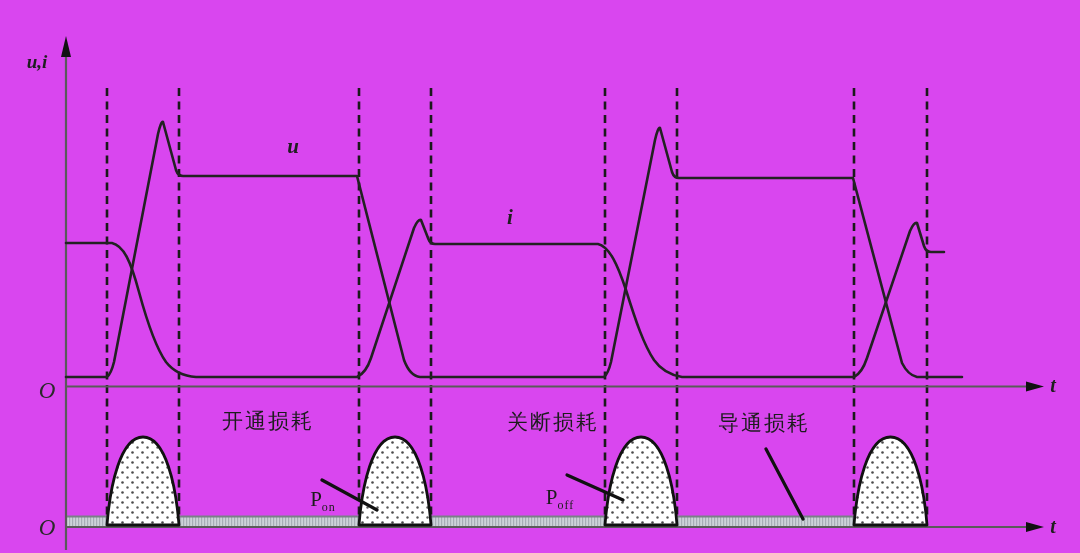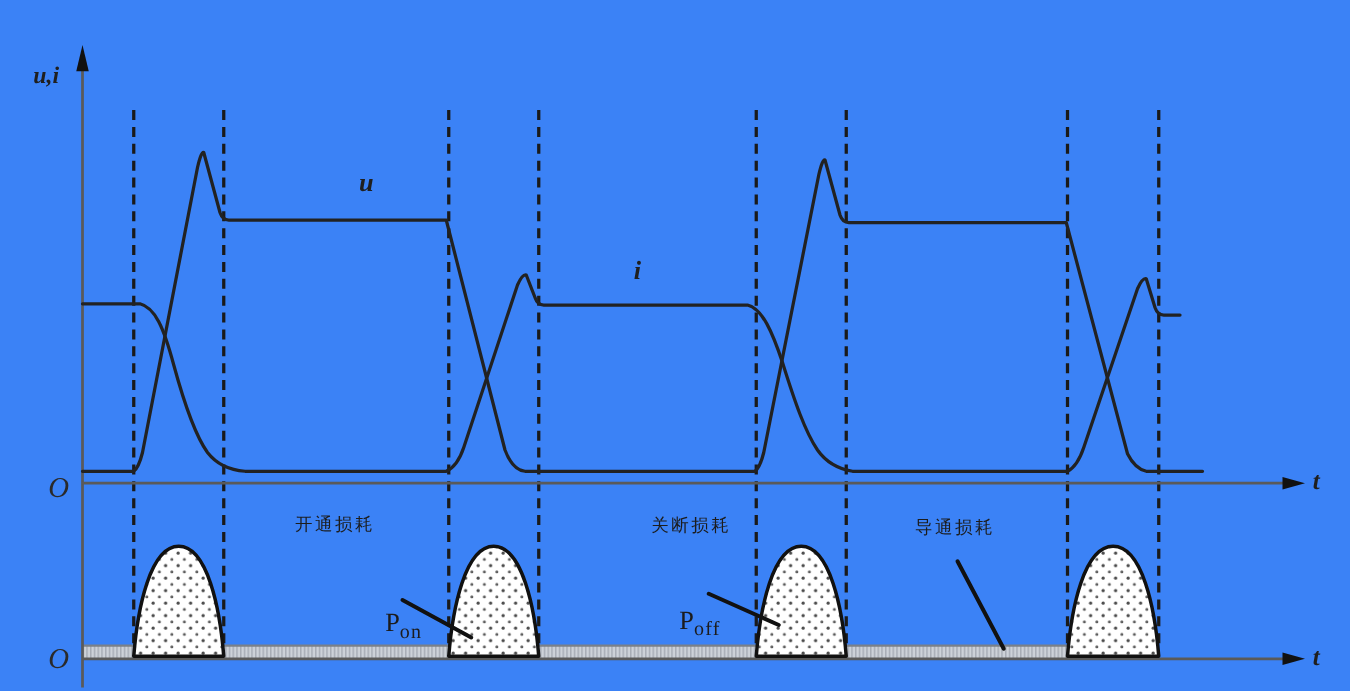--- a/index.html
+++ b/index.html
@@ -1,40 +1,40 @@
 <!DOCTYPE html>
 <html><head>
 <meta charset="utf-8">
 <style>
   html,body{margin:0;padding:0;background:#fff;}
   .canvas{
     position:relative;
     width:1080px;height:553px;
-    background:#3b82f6;
+    background:#d946ef;
     font-family:"Liberation Serif", serif;
     overflow:hidden;
   }
   .canvas svg{position:absolute;left:0;top:0;}
   .lbl{
     position:absolute;
     transform:translate(-50%,-50%);
     color:#1f1f1f;
     white-space:nowrap;
     line-height:1;
     user-select:none;
   }
   .axis-lbl{font-style:italic;font-weight:bold;font-size:20px;}
   .origin-lbl{font-style:italic;font-size:23px;color:#2a2a2a;}
   .curve-lbl{font-style:italic;font-weight:bold;font-size:21px;}
   .cjk-lbl{
     font-family:"Liberation Serif", serif;
-    font-size:14px;letter-spacing:2px;color:#1c1c1c;
+    font-size:21px;letter-spacing:2px;color:#1c1c1c;
   }
   .ploss-lbl{font-size:21px;color:#1c1c1c;}
-  .ploss-lbl .sub{font-size:16px;vertical-align:-5px;letter-spacing:1px;}
+  .ploss-lbl .sub{font-size:12px;vertical-align:-5px;letter-spacing:1px;}
 </style>
 </head>
 <body>
 
 <div class="canvas">
 
   <svg width="1080" height="553" viewBox="0 0 1080 553">
     <defs>
       <pattern id="dotfill" width="10" height="10" patternUnits="userSpaceOnUse">
         <rect width="10" height="10" fill="#ffffff"></rect>

